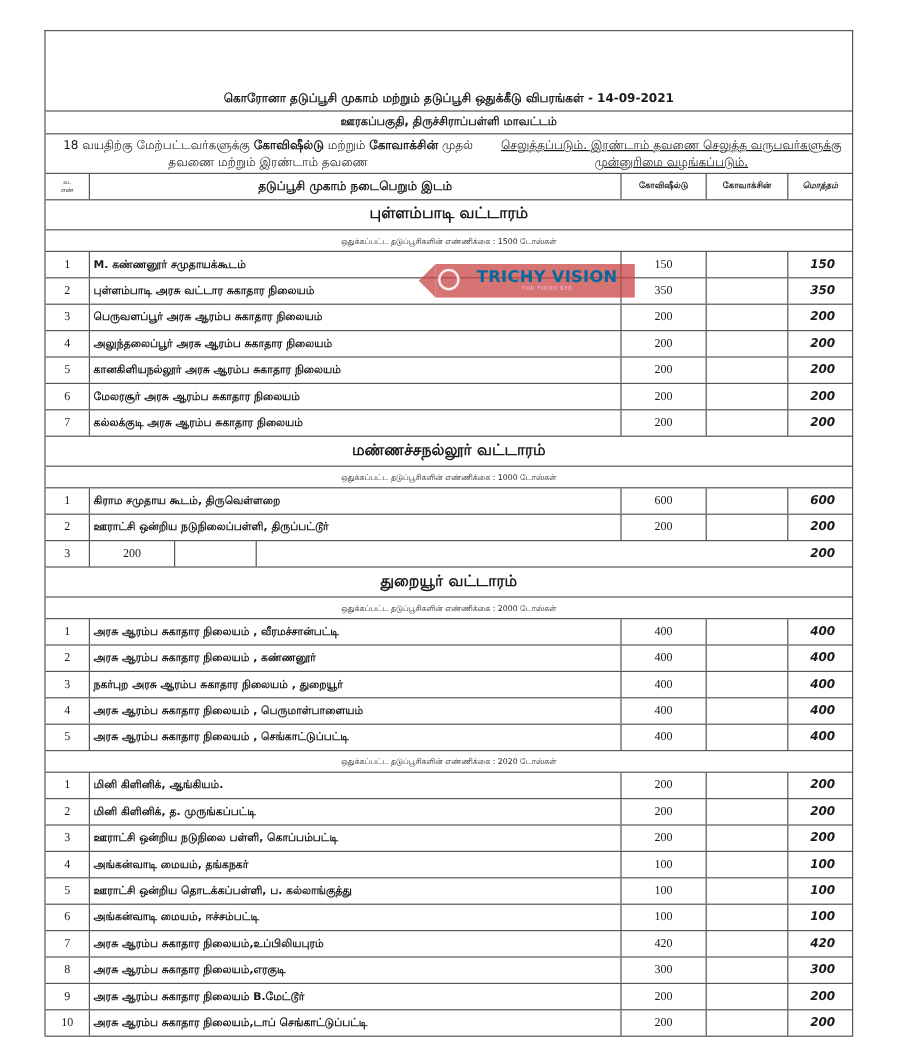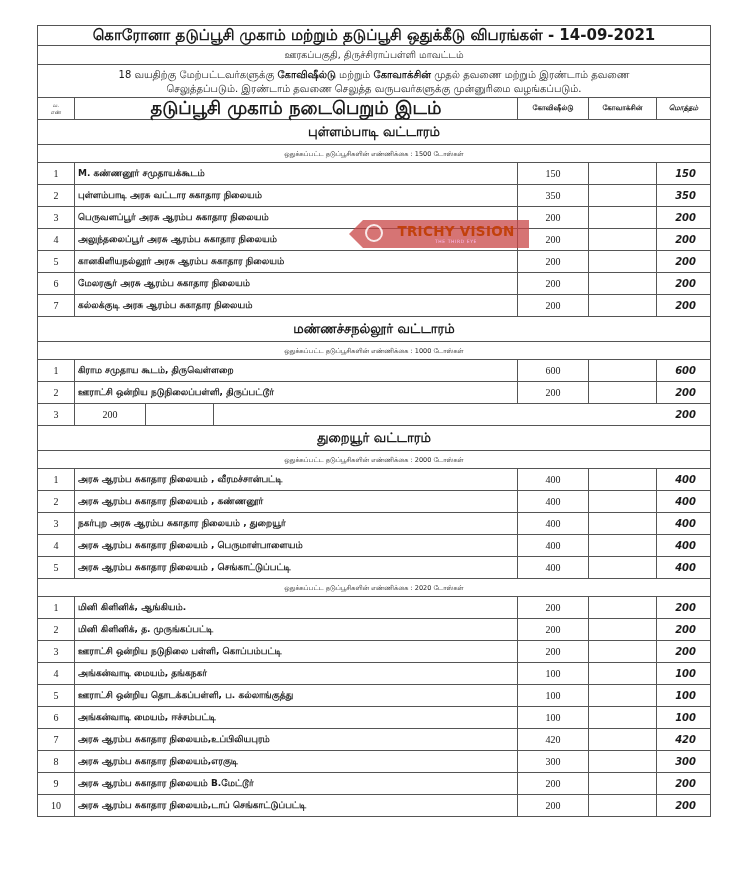--- a/index.html
+++ b/index.html
@@ -1,45 +1,45 @@
 <!DOCTYPE html>
 <html><head>
 <meta charset="utf-8">
 <style>
   html, body { margin: 0; padding: 0; background: #ffffff; }
   body { width: 750px; height: 869px; position: relative; overflow: hidden;
          font-family: "DejaVu Sans", "Liberation Sans", sans-serif; color: #1a1a1a; }
   .sheet { position: absolute; left: 37px; top: 25px; width: 672px; border: 1px solid #555; border-bottom: none; }
   .row { display: flex; border-bottom: 1px solid #555; box-sizing: border-box; }
   .full { justify-content: center; align-items: center; text-align: center; }
-  .title { height: 20px; font-size: 15px; font-weight: bold; }
-  .subtitle { height: 19px; font-size: 9.5px; font-weight: normal; }
-  .note { height: 33px; font-size: 10px; line-height: 14px; flex-direction: column; padding-top: 1px; }
-  .note .l2 { }
+  .title { height: 20px; font-size: 10px; font-weight: bold; margin-top: 47px; }
+  .subtitle { height: 19px; font-size: 9.5px; font-weight: bold; }
+  .note { height: 33px; font-size: 10px; line-height: 14px; flex-direction: row; padding-top: 1px; }
+  .note .l2 { text-decoration: underline; }
   .note b { font-weight: bold; }
   .hdr { height: 22px; align-items: stretch; }
   .c-sno { width: 36px; border-right: 1px solid #555; display: flex; align-items: center; justify-content: center; }
   .c-place { width: 443px; border-right: 1px solid #555; display: flex; align-items: center; padding-left: 3px; box-sizing: border-box; font-weight: bold; }
   .c-cov { width: 70px; border-right: 1px solid #555; display: flex; align-items: center; justify-content: center; }
   .c-cvx { width: 67px; border-right: 1px solid #555; display: flex; align-items: center; justify-content: center; }
   .c-tot { flex: 1; display: flex; align-items: center; justify-content: flex-end; padding-right: 14px; font-style: italic; }
   .hdr .c-sno { font-size: 5px; line-height: 7px; text-align: center; }
-  .hdr .c-place { justify-content: center; font-size: 18px; font-weight: bold; padding-left: 0; }
+  .hdr .c-place { justify-content: center; font-size: 10px; font-weight: bold; padding-left: 0; }
   .hdr .c-cov, .hdr .c-cvx, .hdr .c-tot { font-size: 7px; font-weight: bold; justify-content: center; padding-right: 0; }
   .block-title { height: 25px; font-size: 13px; font-weight: bold; }
   .block-sub { height: 18px; font-size: 6.5px; }
   .data { height: 22px; font-size: 9px; }
   .data .c-sno { font-family: "Liberation Serif", serif; font-size: 10px; }
   .data .c-cov { font-family: "Liberation Serif", serif; font-size: 10px; }
   .data .c-tot { font-weight: bold; font-size: 10px; }
   .watermark { position: absolute; left: 349px; top: 220px; width: 180px; height: 28px; display: flex; align-items: center; }
   .wm-arrow { width: 0; height: 0; border-top: 14px solid transparent; border-bottom: 14px solid transparent; border-right: 14px solid rgba(200,70,70,0.75); }
   .wm-body { flex: 1; height: 28px; background: rgba(200,70,70,0.75); display: flex; flex-direction: column; align-items: center; justify-content: center; position: relative; }
   .wm-logo { position: absolute; left: 2px; top: 4px; width: 18px; height: 18px; border: 2px solid rgba(255,255,255,0.85); border-radius: 50%; box-sizing: border-box; }
-  .wm-name { color: #c2410c; font-weight: bold; font-size: 13.5px; letter-spacing: 0.3px; margin-left: 20px; line-height: 15px; }
+  .wm-name { color: #0369a1; font-weight: bold; font-size: 13.5px; letter-spacing: 0.3px; margin-left: 20px; line-height: 15px; }
   .wm-tag { color: #fbe; font-size: 4.5px; margin-left: 20px; letter-spacing: 0.6px; }
 </style>
 </head>
 <body>
 
 <div class="sheet">
   <div class="row full title">கொரோனா தடுப்பூசி முகாம் மற்றும் தடுப்பூசி ஒதுக்கீடு விபரங்கள் - 14-09-2021</div>
   <div class="row full subtitle">ஊரகப்பகுதி, திருச்சிராப்பள்ளி மாவட்டம்</div>
   <div class="row full note">
     <div>

